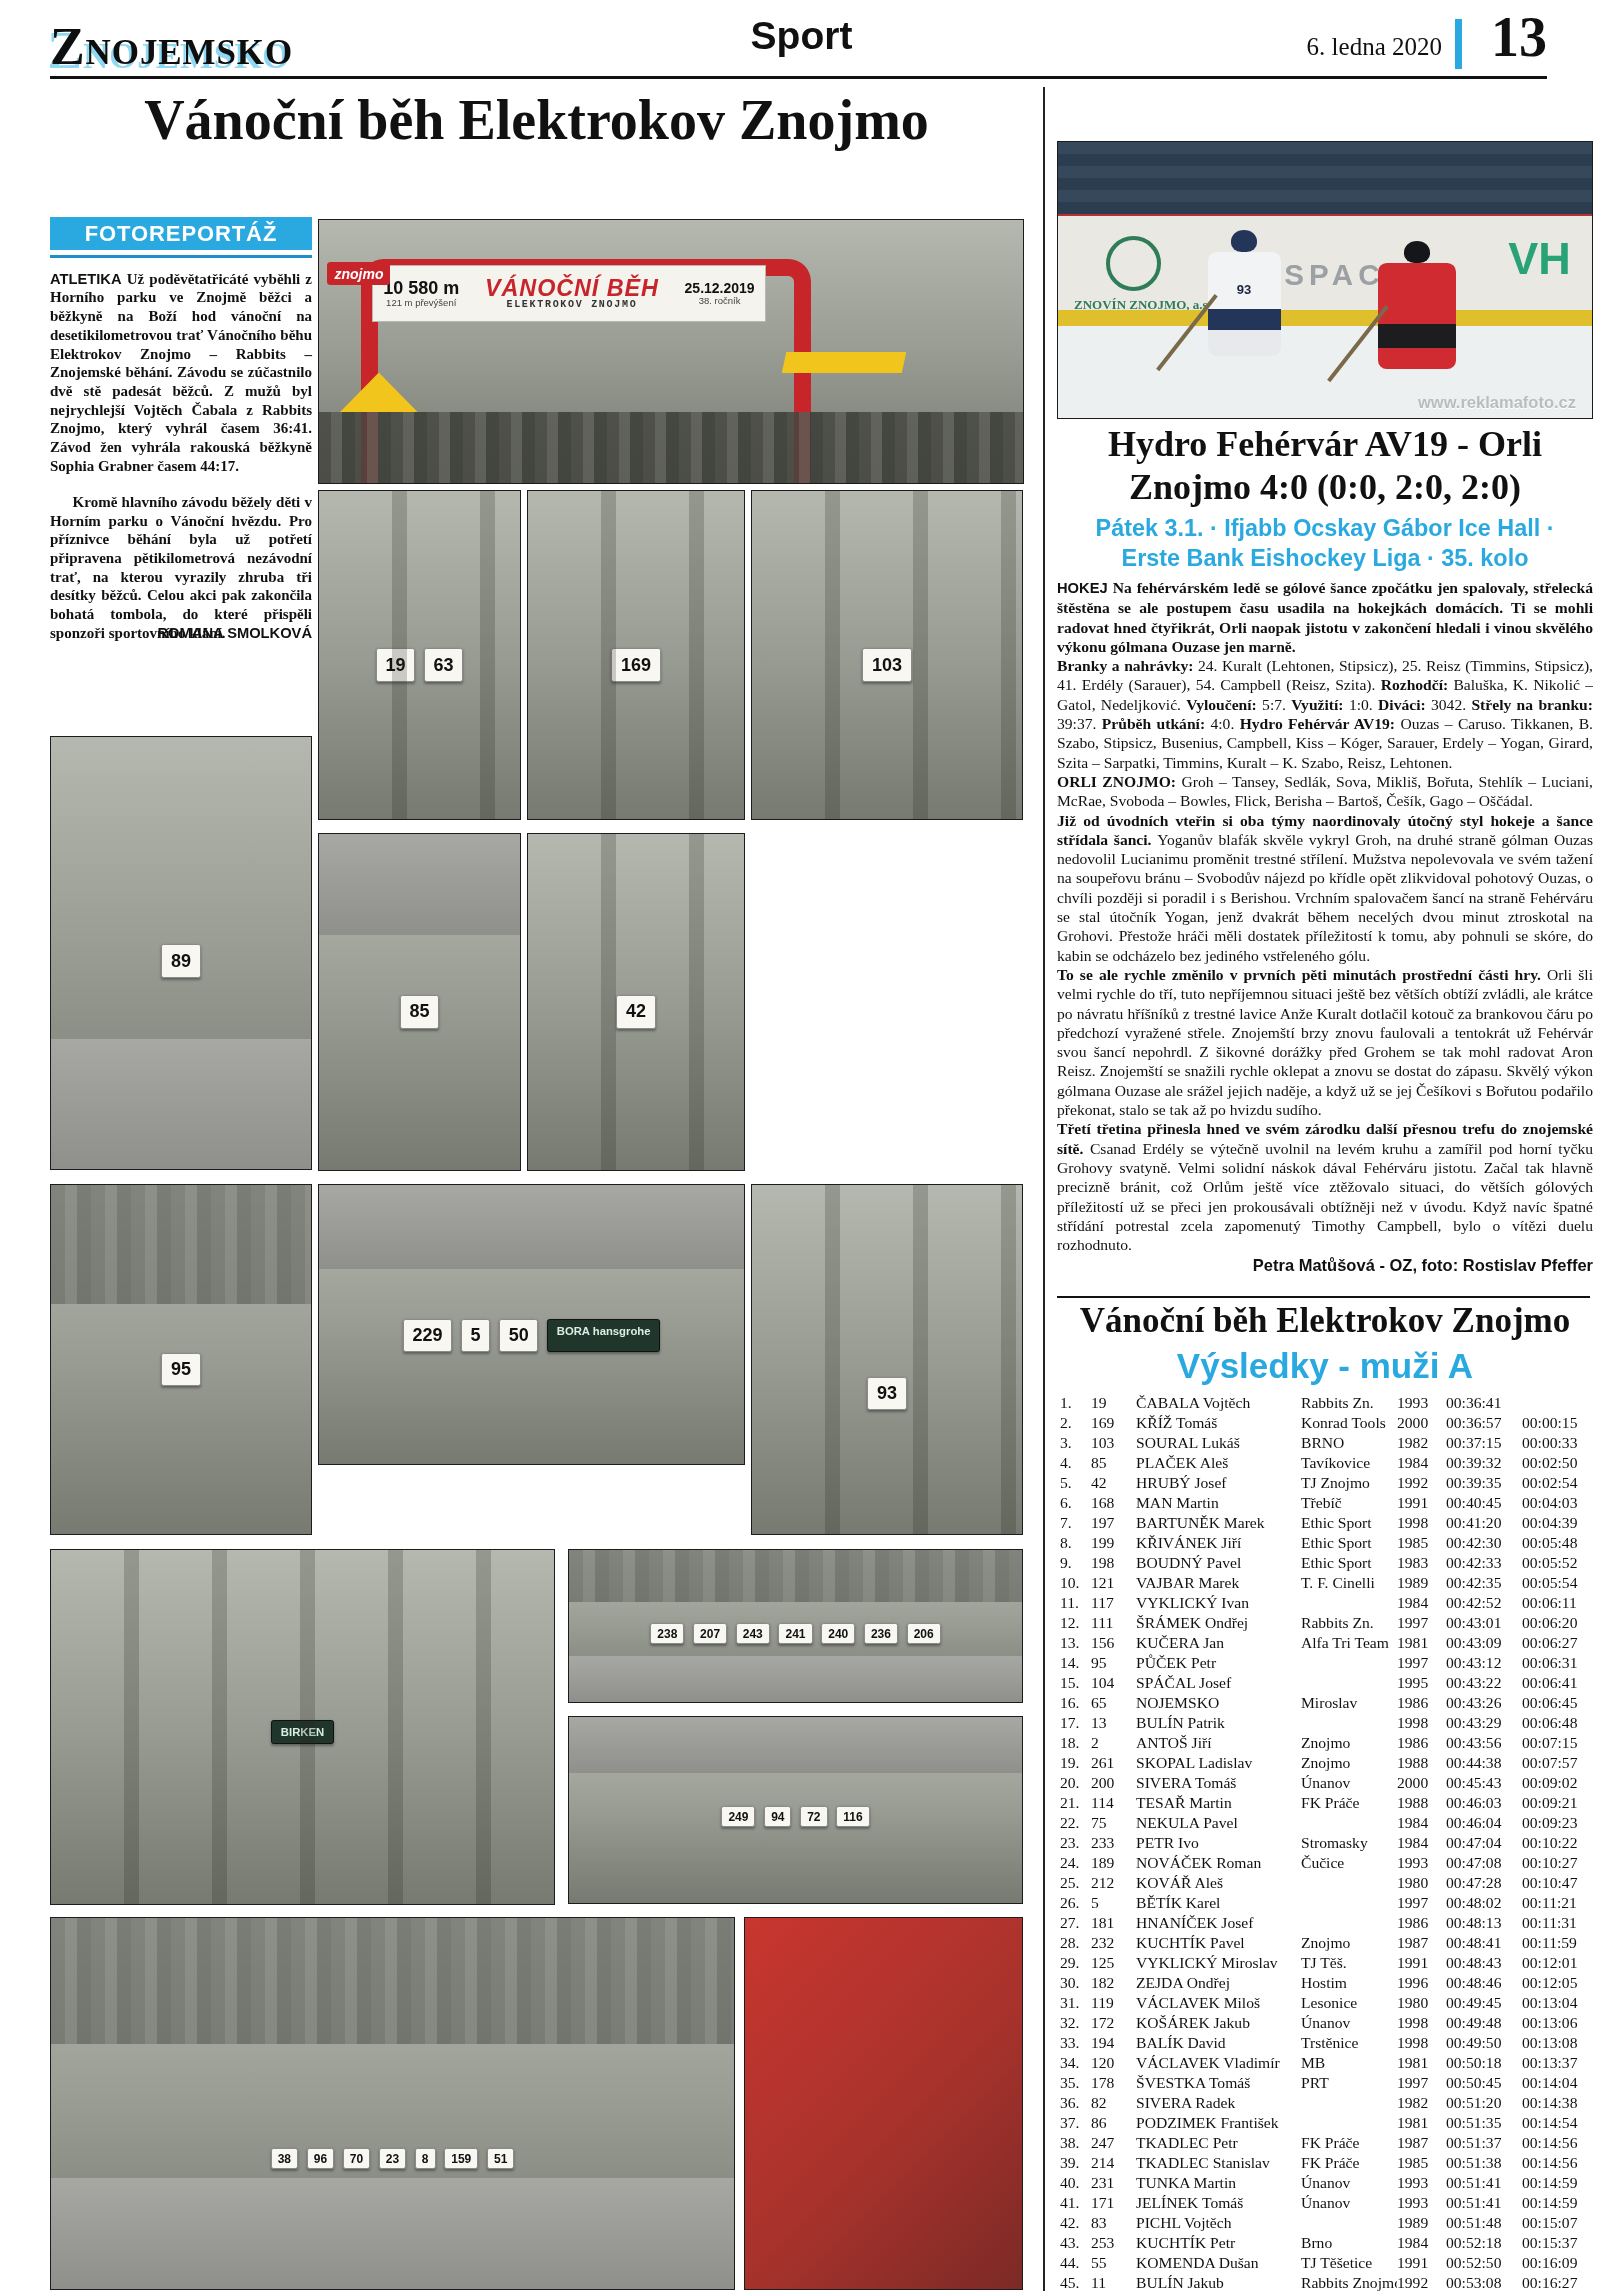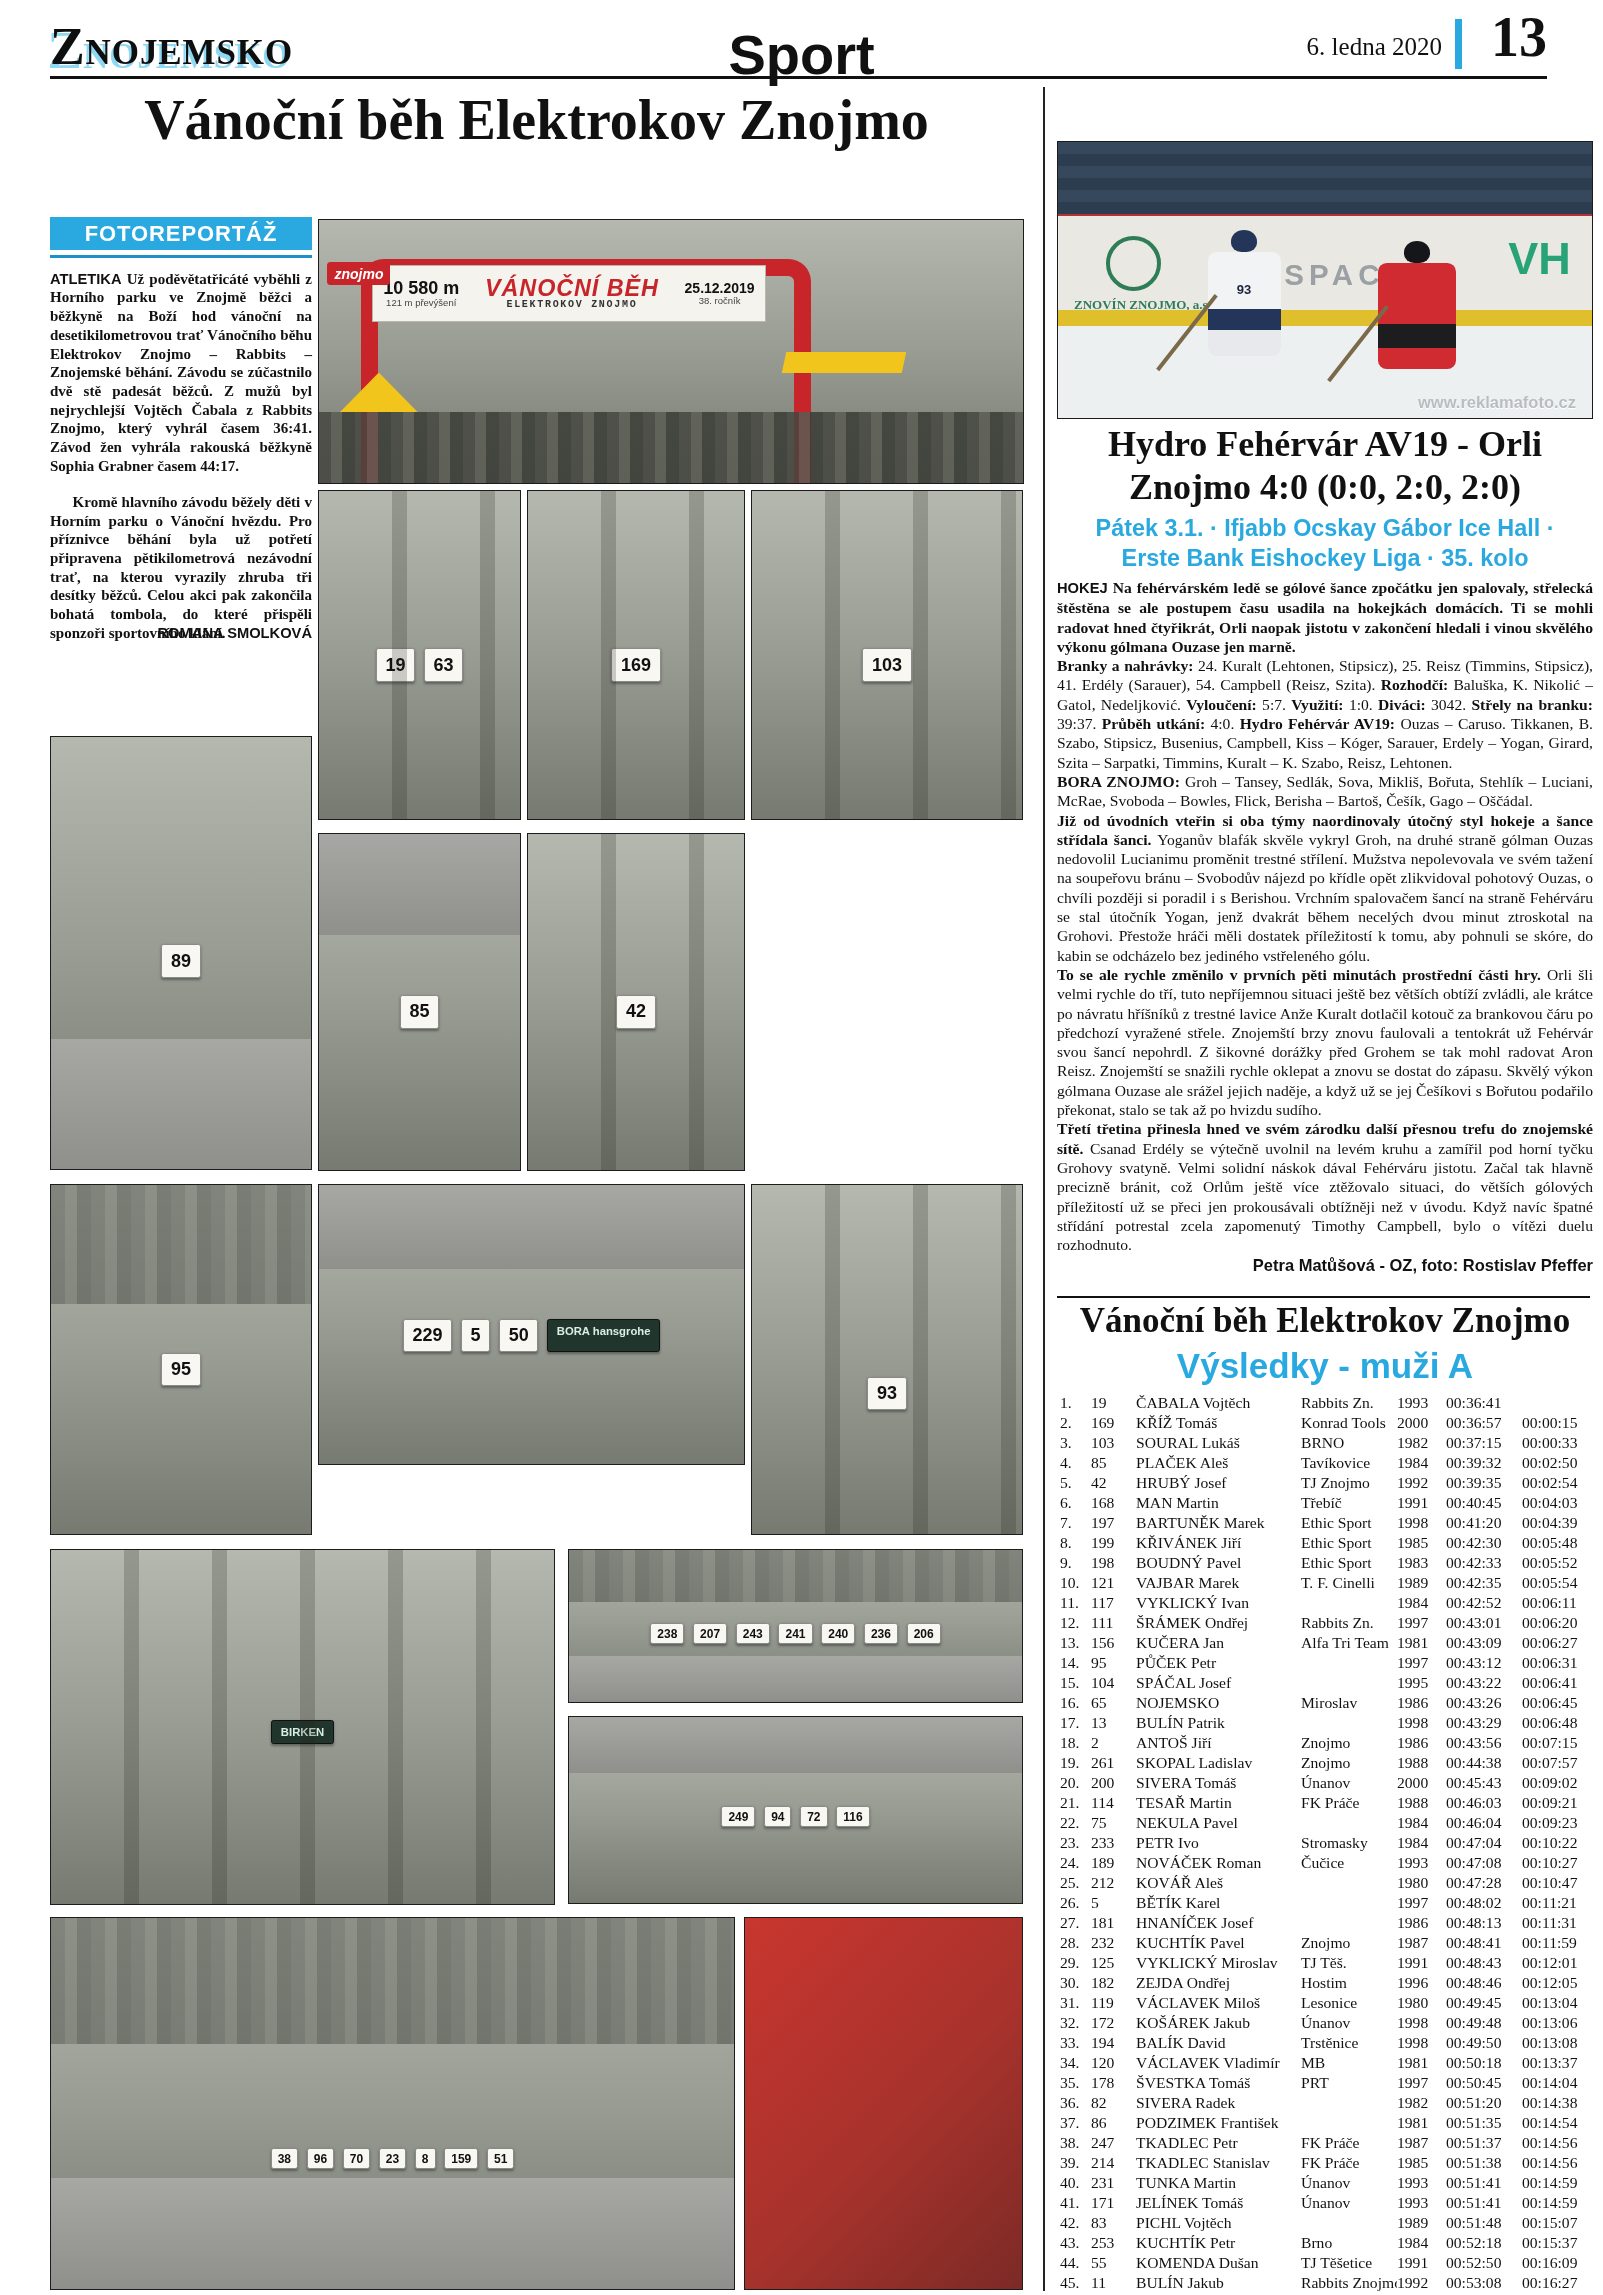--- a/index.html
+++ b/index.html
@@ -7,21 +7,21 @@
         font-family:"Liberation Serif",serif;color:#111;}
   .abs{position:absolute;}
   .sans{font-family:"Liberation Sans",sans-serif;}
   .b{font-weight:700;}
 
   
   .masthead{left:50px;top:17.4px;font-weight:700;letter-spacing:0.9px;color:#0e0e0e;
             text-shadow:-2.6px 3.5px 0 #8ed8f3;}
   .masthead .big{font-size:52px;}
   .masthead .rest{font-size:35px;}
-  .section-title{left:0;right:0;top:22px;text-align:center;font-weight:700;font-size:56px;}
+  .section-title{left:0;right:0;top:14px;text-align:center;font-weight:700;font-size:39px;}
   .issue-date{right:161px;top:33px;font-size:25px;}
   .page-bar{right:141px;top:19px;width:7px;height:50px;}
   .page-number{right:56px;top:5.2px;font-size:56px;font-weight:700;}
   .header-rule{left:50px;width:1497px;top:76px;height:2.6px;background:#111;}
   .v-rule{left:1043px;top:87px;width:1.7px;height:2204px;background:#222;}
 
   
   .main-headline{left:50px;top:88px;width:973px;text-align:center;font-size:56px;font-weight:700;}
   .left-col{left:50px;top:217px;width:262px;}
   .kicker{height:33px;line-height:33px;text-align:center;color:#fff;font-weight:700;
@@ -305,21 +305,21 @@
     <div>Znojmo 4:0 (0:0, 2:0, 2:0)</div>
   </div>
   <div class="abs hk-meta" id="hk-meta" style="color: rgb(42, 169, 224);">
     <div>Pátek 3.1. · Ifjabb Ocskay Gábor Ice Hall ·</div>
     <div>Erste Bank Eishockey Liga · 35. kolo</div>
   </div>
 
   <div class="abs hk-body">
     <p><span class="b sans">HOKEJ </span><span class="b">Na fehérvárském ledě se gólové šance zpočátku jen spalovaly, střelecká štěstěna se ale postupem času usadila na hokejkách domácích. Ti se mohli radovat hned čtyřikrát, Orli naopak jistotu v zakončení hledali i vinou skvělého výkonu gólmana Ouzase jen marně.</span></p>
     <p><span class="b">Branky a nahrávky: </span><span>24. Kuralt (Lehtonen, Stipsicz), 25. Reisz (Timmins, Stipsicz), 41. Erdély (Sarauer), 54. Campbell (Reisz, Szita). </span><span class="b">Rozhodčí: </span><span>Baluška, K. Nikolić – Gatol, Nedeljković. </span><span class="b">Vyloučení: </span><span>5:7. </span><span class="b">Využití: </span><span>1:0. </span><span class="b">Diváci: </span><span>3042. </span><span class="b">Střely na branku: </span><span>39:37. </span><span class="b">Průběh utkání: </span><span>4:0. </span><span class="b">Hydro Fehérvár AV19: </span><span>Ouzas – Caruso. Tikkanen, B. Szabo, Stipsicz, Busenius, Campbell, Kiss – Kóger, Sarauer, Erdely – Yogan, Girard, Szita – Sarpatki, Timmins, Kuralt – K. Szabo, Reisz, Lehtonen.</span></p>
-    <p><span class="b">BORA ZNOJMO: </span><span>Groh – Tansey, Sedlák, Sova, Mikliš, Bořuta, Stehlík – Luciani, McRae, Svoboda – Bowles, Flick, Berisha – Bartoš, Češík, Gago – Oščádal.</span></p>
+    <p><span class="b">ORLI ZNOJMO: </span><span>Groh – Tansey, Sedlák, Sova, Mikliš, Bořuta, Stehlík – Luciani, McRae, Svoboda – Bowles, Flick, Berisha – Bartoš, Češík, Gago – Oščádal.</span></p>
     <p><span class="b">Již od úvodních vteřin si oba týmy naordinovaly útočný styl hokeje a šance střídala šanci. </span><span>Yoganův blafák skvěle vykryl Groh, na druhé straně gólman Ouzas nedovolil Lucianimu proměnit trestné střílení. Mužstva nepolevovala ve svém tažení na soupeřovu bránu – Svobodův nájezd po křídle opět zlikvidoval pohotový Ouzas, o chvíli později si poradil i s Berishou. Vrchním spalovačem šancí na straně Fehérváru se stal útočník Yogan, jenž dvakrát během necelých dvou minut ztroskotal na Grohovi. Přestože hráči měli dostatek příležitostí k tomu, aby pohnuli se skóre, do kabin se odcházelo bez jediného vstřeleného gólu.</span></p>
     <p><span class="b">To se ale rychle změnilo v prvních pěti minutách prostřední části hry. </span><span>Orli šli velmi rychle do tří, tuto nepříjemnou situaci ještě bez větších obtíží zvládli, ale krátce po návratu hříšníků z trestné lavice Anže Kuralt dotlačil kotouč za brankovou čáru po předchozí vyražené střele. Znojemští brzy znovu faulovali a tentokrát už Fehérvár svou šancí nepohrdl. Z šikovné dorážky před Grohem se tak mohl radovat Aron Reisz. Znojemští se snažili rychle oklepat a znovu se dostat do zápasu. Skvělý výkon gólmana Ouzase ale srážel jejich naděje, a když už se jej Češíkovi s Bořutou podařilo překonat, stalo se tak až po hvizdu sudího.</span></p>
     <p><span class="b">Třetí třetina přinesla hned ve svém zárodku další přesnou trefu do znojemské sítě. </span><span>Csanad Erdély se výtečně uvolnil na levém kruhu a zamířil pod horní tyčku Grohovy svatyně. Velmi solidní náskok dával Fehérváru jistotu. Začal tak hlavně precizně bránit, což Orlům ještě více ztěžovalo situaci, do větších gólových příležitostí už se přeci jen prokousávali obtížněji než v úvodu. Když navíc špatné střídání potrestal zcela zapomenutý Timothy Campbell, bylo o vítězi duelu rozhodnuto.</span></p>
   </div>
   <div class="abs hk-byline">Petra Matůšová - OZ, foto: Rostislav Pfeffer</div>
 
   <div class="abs results-rule"></div>
   <div class="abs results-title">Vánoční běh Elektrokov Znojmo</div>
   <div class="abs results-sub" id="results-sub" style="color: rgb(42, 169, 224);">Výsledky - muži A</div>
   <div class="abs results-rows">

